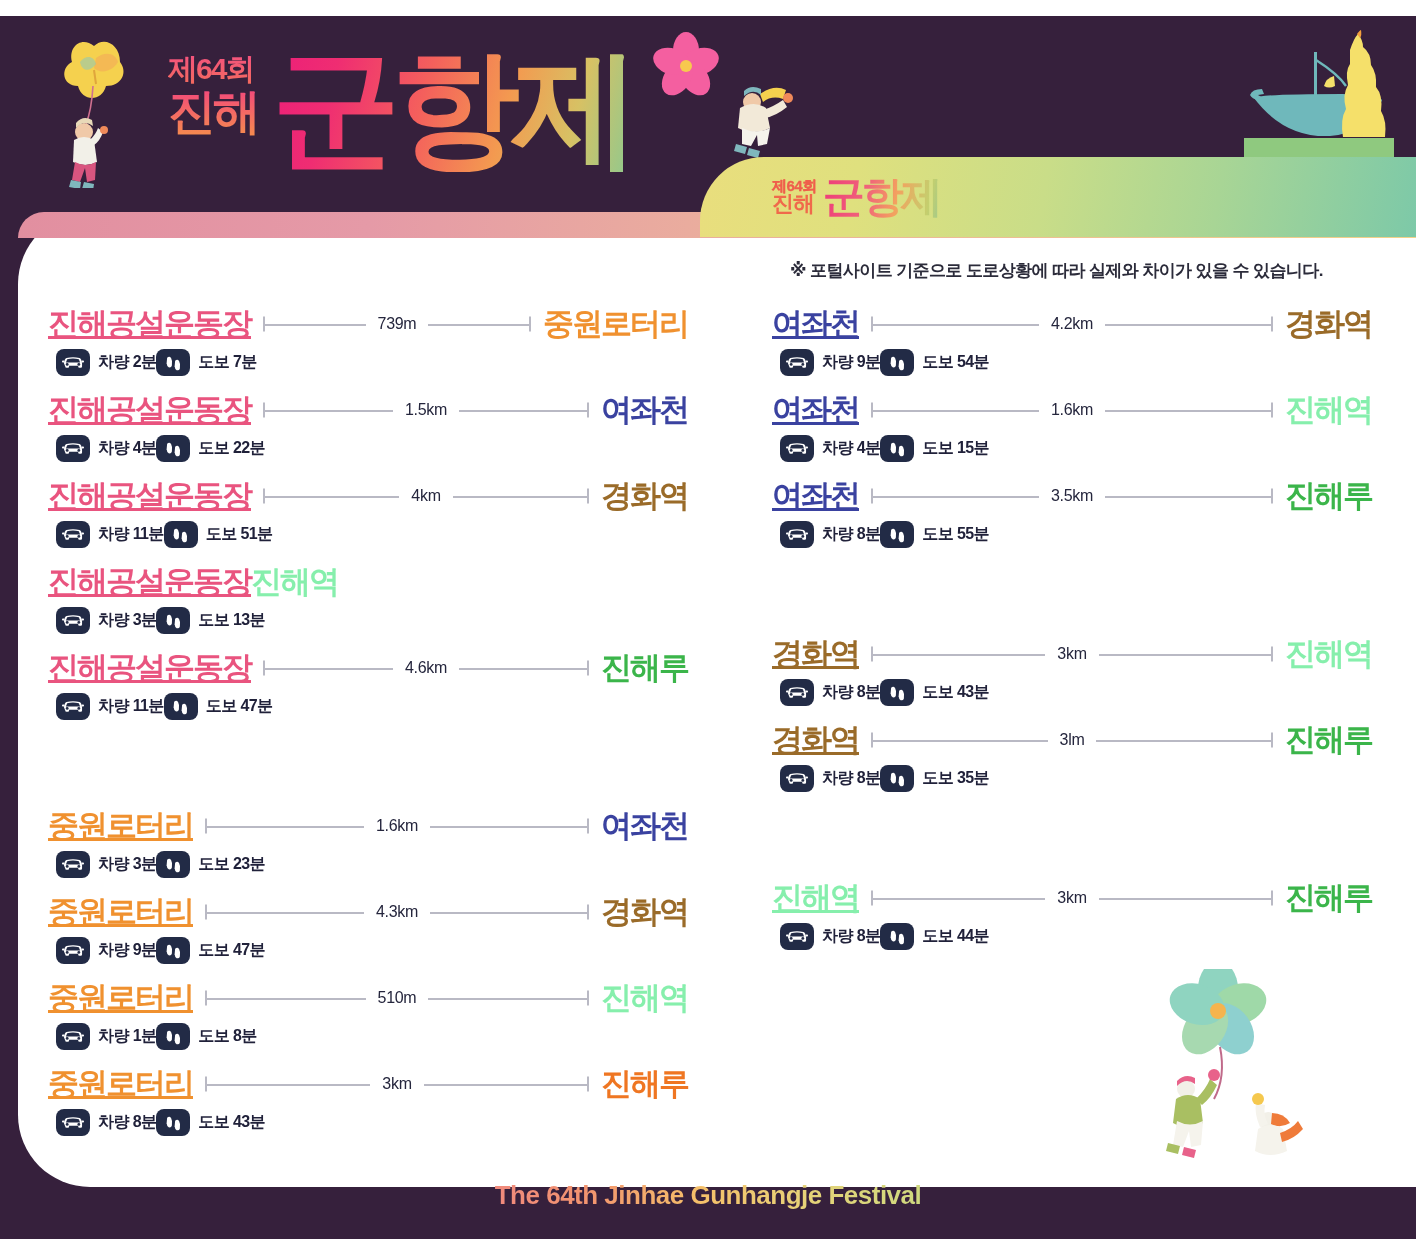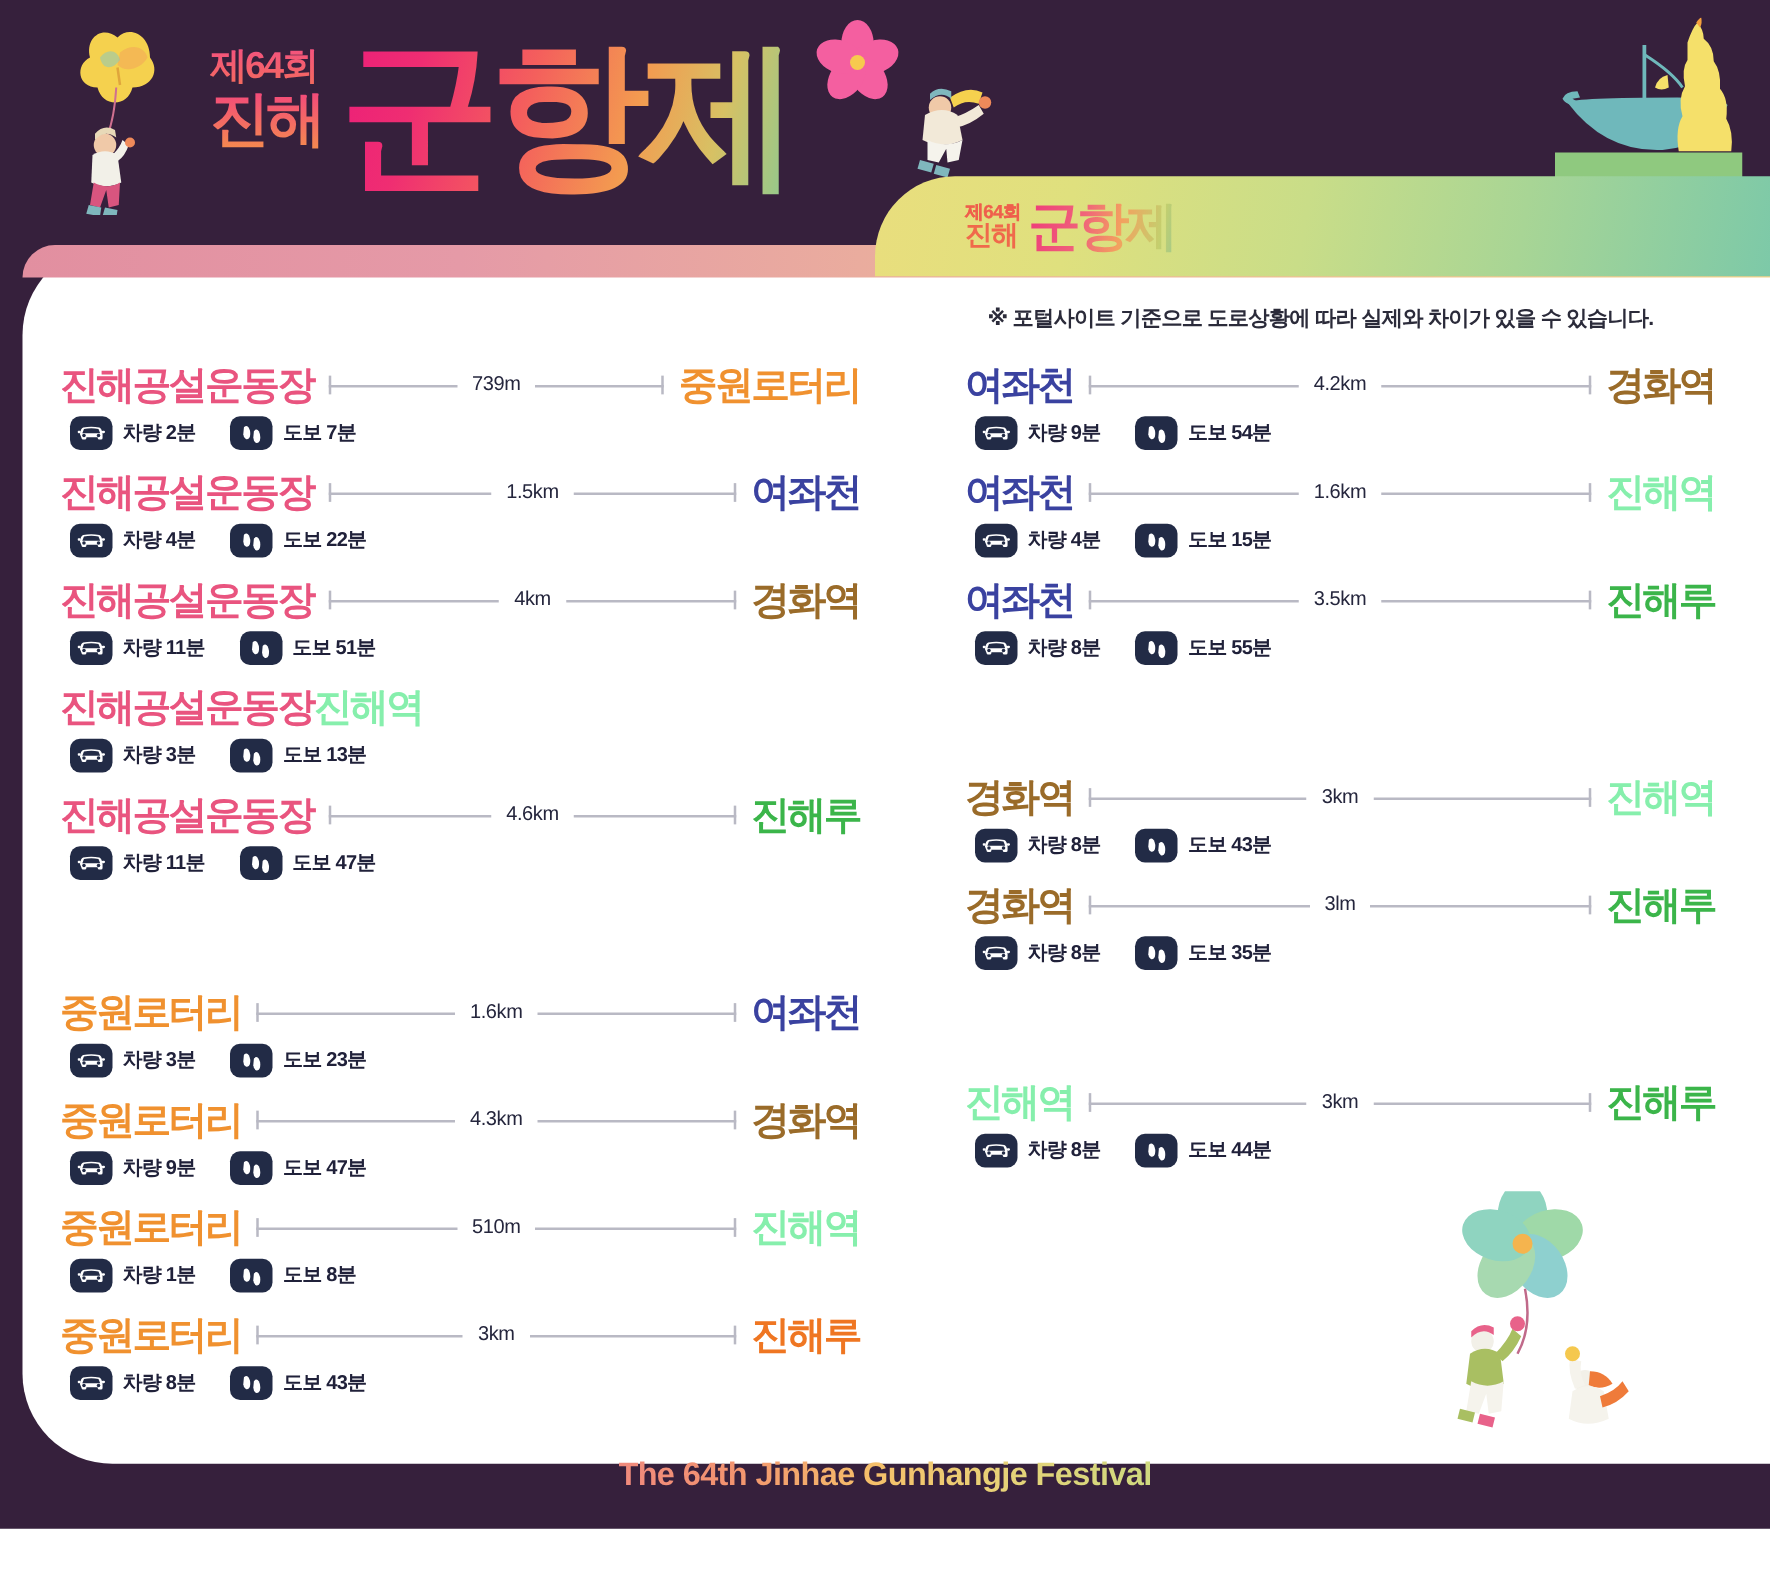--- a/index.html
+++ b/index.html
@@ -11,20 +11,21 @@
     overflow: hidden;
     font-family: "Liberation Sans", "DejaVu Sans", sans-serif;
   }
 
   #poster {
     position: relative;
     width: 1416px;
     height: 1223px;
     background: #36203c;
     overflow: hidden;
+    margin-top: 16px;
   }
 
   
   .deco-ship { position: absolute; top: 14px; right: 22px; width: 150px; height: 135px; }
 
   
   .deco-balloon-tl { position: absolute; top: 12px; left: 60px; width: 130px; height: 160px; }
   .deco-flower-tr  { position: absolute; top: 14px; left: 650px; width: 72px; height: 72px; }
   .deco-flyer-mid  { position: absolute; top: 60px; left: 700px; width: 110px; height: 90px; }
 
@@ -119,21 +120,21 @@
     position: relative;
     height: 86px;
   }
   .route.gap-xl { margin-top: 72px; }
 
   .r-top { display: flex; align-items: center; height: 44px; }
 
   .r-name {
     font-size: 31px; font-weight: 900; letter-spacing: -2px; white-space: nowrap;
   }
-  .r-name.from { text-align: center; }
+  .r-name.from { text-align: center; text-decoration: underline; }
   .r-name.to   { text-align: left; }
 
   .r-line {
     flex: 1 1 auto;
     position: relative;
     height: 22px;
     margin: 0 12px;
     display: flex; align-items: center; justify-content: center;
   }
   .r-line::before, .r-line::after {
@@ -148,21 +149,21 @@
   }
   .r-cap-l { left: 0; }
   .r-cap-r { right: 0; }
   .r-dist {
     position: relative; z-index: 2;
     background: #ffffff; padding: 0 12px;
     font-size: 16px; font-weight: 400; color: #25263d; letter-spacing: -0.3px;
     white-space: nowrap;
   }
 
-  .r-modes { display: flex; align-items: center; gap: 28px; padding-left: 8px; margin-top: 3px; }
+  .r-modes { display: flex; align-items: center; gap: 0; padding-left: 8px; margin-top: 3px; }
   .mode { display: flex; align-items: center; gap: 8px; }
   .badge {
     width: 34px; height: 27px; border-radius: 8px;
     background: #222b46;
     display: flex; align-items: center; justify-content: center;
     flex: 0 0 auto;
   }
   .mode-text {
     font-size: 16px; font-weight: 700; color: #20213a; letter-spacing: -0.6px; white-space: nowrap;
   }

